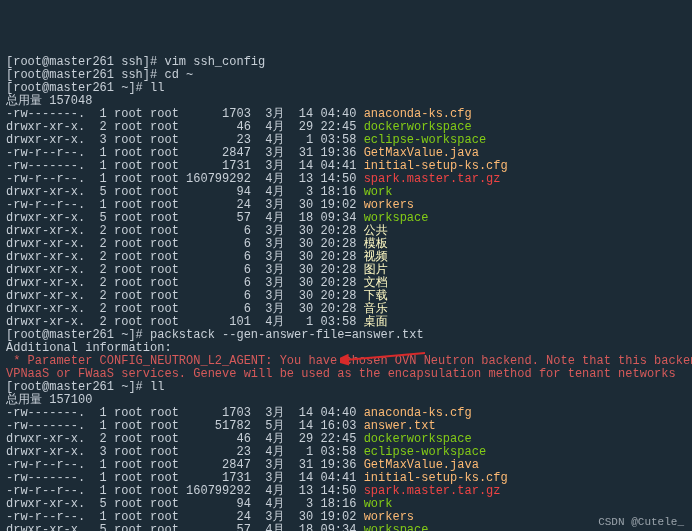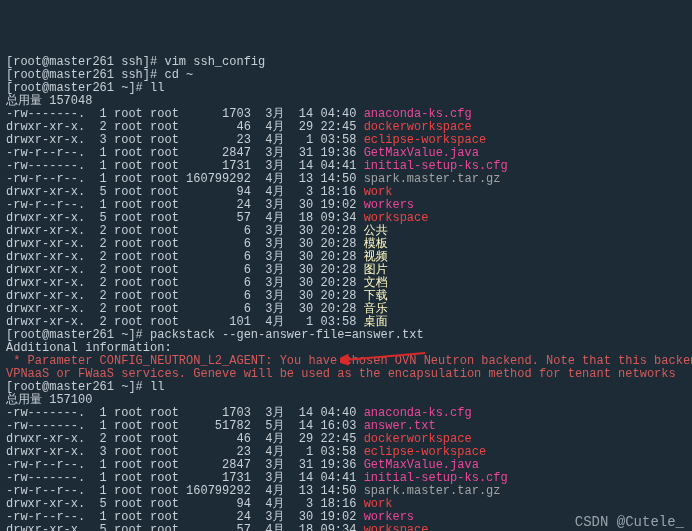--- a/index.html
+++ b/index.html
@@ -11,37 +11,37 @@
     line-height: 13px;
     color: #c8d0d8;
     white-space: pre;
     width: 692px;
     height: 531px;
     box-sizing: border-box;
     overflow: hidden;
     position: relative;
   }
   .line { display: block; }
-  .c-dim    { color: #ec4899; }
-  .c-cyan   { color: #ef4444; }
-  .c-orange { color: #a3a3a3; font-family: Liberation Mono, monospace; }
+  .c-dim    { color: #fdba74; }
+  .c-cyan   { color: #84cc16; }
+  .c-orange { color: #ef4444; font-family: Liberation Mono, monospace; }
   .c-red    { color: #d55a5a; }
   .c-blue   { color: #fef9c3; }
   .arrow {
     position: absolute;
     left: 340px;
     top: 348px;
     pointer-events: none;
   }
   .watermark {
     position: absolute;
     right: 8px;
     bottom: 2px;
     color: #9aa3ab;
-    font-size: 14px;
+    font-size: 11px;
   }
 </style>
 </head>
 <body>
 
 
 
 <div id="terminal"><span class="line">[root@master261 ssh]# vim ssh_config</span><span class="line">[root@master261 ssh]# cd ~</span><span class="line">[root@master261 ~]# ll</span><span class="line">总用量 157048</span><span class="line">-rw-------.  1 root root      1703  3月  14 04:40 <span class="c-dim">anaconda-ks.cfg</span></span><span class="line">drwxr-xr-x.  2 root root        46  4月  29 22:45 <span class="c-cyan">dockerworkspace</span></span><span class="line">drwxr-xr-x.  3 root root        23  4月   1 03:58 <span class="c-cyan">eclipse-workspace</span></span><span class="line">-rw-r--r--.  1 root root      2847  3月  31 19:36 <span class="c-dim">GetMaxValue.java</span></span><span class="line">-rw-------.  1 root root      1731  3月  14 04:41 <span class="c-dim">initial-setup-ks.cfg</span></span><span class="line">-rw-r--r--.  1 root root 160799292  4月  13 14:50 <span class="c-orange">spark.master.tar.gz</span></span><span class="line">drwxr-xr-x.  5 root root        94  4月   3 18:16 <span class="c-cyan">work</span></span><span class="line">-rw-r--r--.  1 root root        24  3月  30 19:02 <span class="c-dim">workers</span></span><span class="line">drwxr-xr-x.  5 root root        57  4月  18 09:34 <span class="c-cyan">workspace</span></span><span class="line">drwxr-xr-x.  2 root root         6  3月  30 20:28 <span class="c-blue">公共</span></span><span class="line">drwxr-xr-x.  2 root root         6  3月  30 20:28 <span class="c-blue">模板</span></span><span class="line">drwxr-xr-x.  2 root root         6  3月  30 20:28 <span class="c-blue">视频</span></span><span class="line">drwxr-xr-x.  2 root root         6  3月  30 20:28 <span class="c-blue">图片</span></span><span class="line">drwxr-xr-x.  2 root root         6  3月  30 20:28 <span class="c-blue">文档</span></span><span class="line">drwxr-xr-x.  2 root root         6  3月  30 20:28 <span class="c-blue">下载</span></span><span class="line">drwxr-xr-x.  2 root root         6  3月  30 20:28 <span class="c-blue">音乐</span></span><span class="line">drwxr-xr-x.  2 root root       101  4月   1 03:58 <span class="c-blue">桌面</span></span><span class="line">[root@master261 ~]# packstack --gen-answer-file=answer.txt</span><span class="line">Additional information:</span><span class="line c-red"> * Parameter CONFIG_NEUTRON_L2_AGENT: You have chosen OVN Neutron backend. Note that this backend does not support the</span><span class="line c-red">VPNaaS or FWaaS services. Geneve will be used as the encapsulation method for tenant networks</span><span class="line">[root@master261 ~]# ll</span><span class="line">总用量 157100</span><span class="line">-rw-------.  1 root root      1703  3月  14 04:40 <span class="c-dim">anaconda-ks.cfg</span></span><span class="line">-rw-------.  1 root root     51782  5月  14 16:03 <span class="c-dim">answer.txt</span></span><span class="line">drwxr-xr-x.  2 root root        46  4月  29 22:45 <span class="c-cyan">dockerworkspace</span></span><span class="line">drwxr-xr-x.  3 root root        23  4月   1 03:58 <span class="c-cyan">eclipse-workspace</span></span><span class="line">-rw-r--r--.  1 root root      2847  3月  31 19:36 <span class="c-dim">GetMaxValue.java</span></span><span class="line">-rw-------.  1 root root      1731  3月  14 04:41 <span class="c-dim">initial-setup-ks.cfg</span></span><span class="line">-rw-r--r--.  1 root root 160799292  4月  13 14:50 <span class="c-orange">spark.master.tar.gz</span></span><span class="line">drwxr-xr-x.  5 root root        94  4月   3 18:16 <span class="c-cyan">work</span></span><span class="line">-rw-r--r--.  1 root root        24  3月  30 19:02 <span class="c-dim">workers</span></span><span class="line">drwxr-xr-x.  5 root root        57  4月  18 09:34 <span class="c-cyan">workspace</span></span></div>
 
 <svg class="arrow" width="90" height="24">

